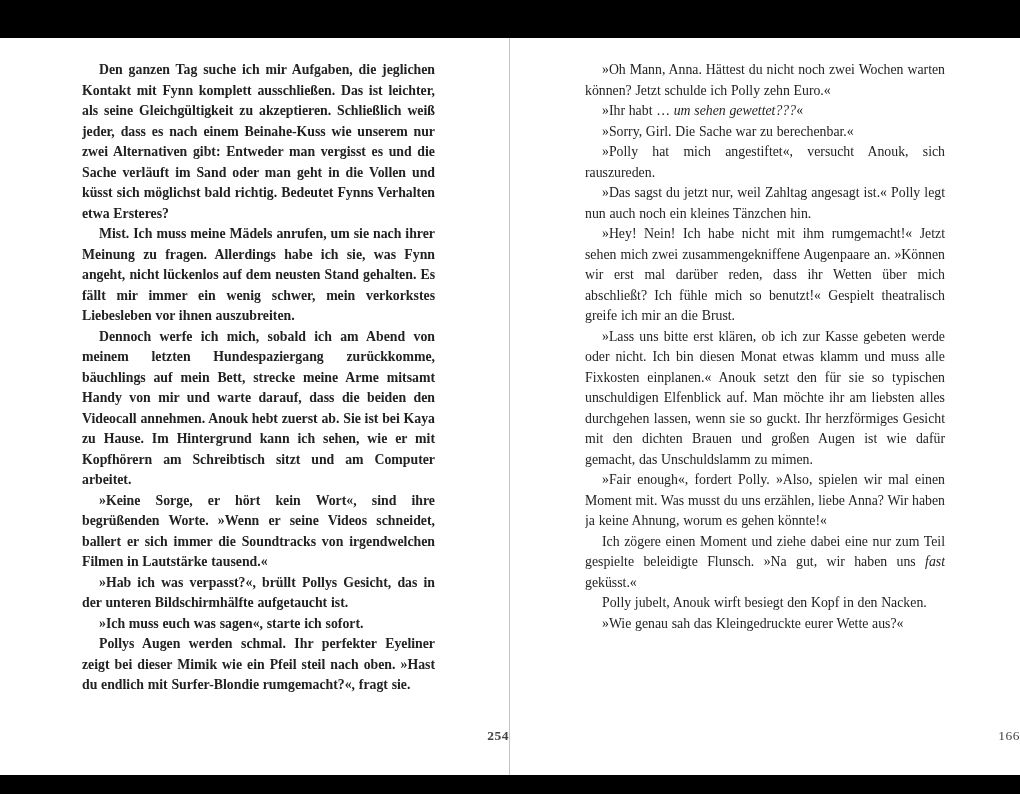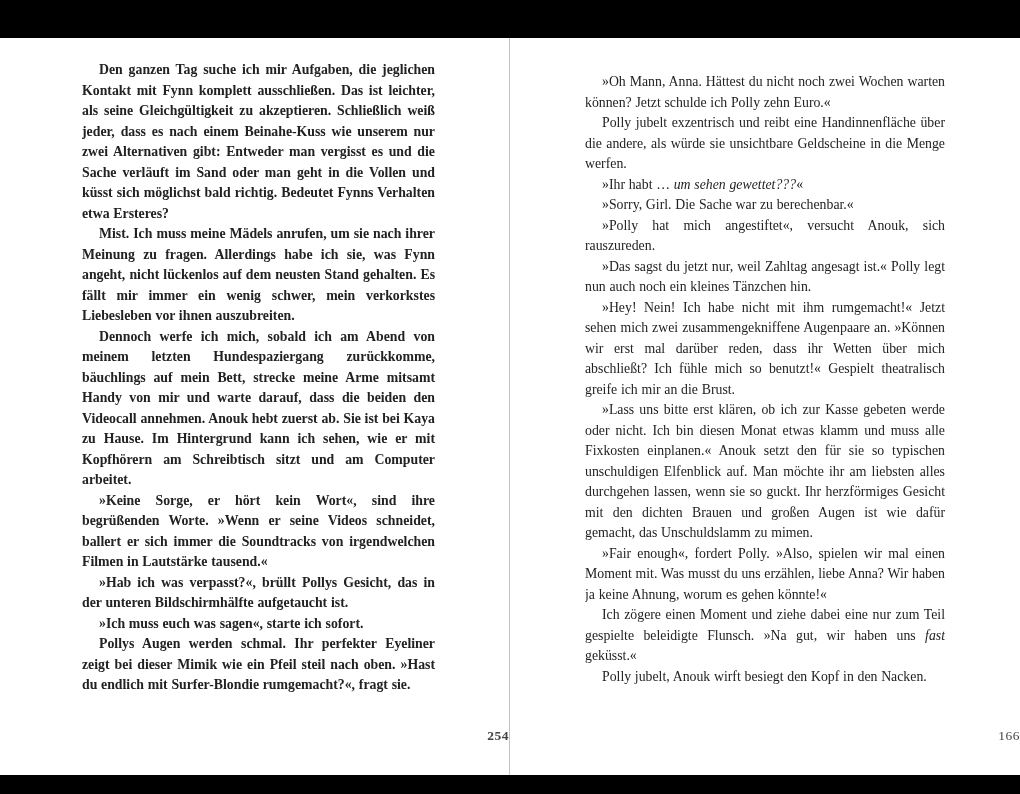--- a/index.html
+++ b/index.html
@@ -26,21 +26,21 @@
   .pages {
     position: absolute;
     top: 38px;
     bottom: 19px;
     left: 0;
     right: 0;
     display: flex;
   }
   .page { position: relative; width: 510px; height: 100%; }
   .page.left  { border-right: 1px solid var(--divider); padding: 22px 74px 1px 82px; font-weight: bold; }
-  .page.right { padding: 34px 75px 0 75px; }
+  .page.right { padding: 22px 75px 0 75px; }
   .page-text {
     height: 666px;
     overflow: hidden;
     text-align: justify;
     font-size: 13.8px;
     line-height: 20.5px;
     hyphens: auto;
     -webkit-hyphens: auto;
     word-spacing: 0.02em;
   }
@@ -73,29 +73,29 @@
           <p class="para"><span>»Hab ich was verpasst?«, brüllt Pollys Gesicht, das in der unteren Bildschirmhälfte aufgetaucht ist.</span></p>
           <p class="para"><span>»Ich muss euch was sagen«, starte ich sofort.</span></p>
           <p class="para"><span>Pollys Augen werden schmal. Ihr perfekter Eyeliner zeigt bei dieser Mimik wie ein Pfeil steil nach oben. »Hast du endlich mit Surfer-Blondie rumgemacht?«, fragt sie.</span></p>
         </div>
       <div class="page-number">254</div>
     </div>
 
     <div class="page right">
       <div class="page-text">
           <p class="para"><span>»Oh Mann, Anna. Hättest du nicht noch zwei Wochen warten können? Jetzt schulde ich Polly zehn Euro.«</span></p>
-          <p class="para"><span>Polly jubelt exzentrisch und reibt eine Handinnenfläche über die andere, als würde sie unsichtbare Geldscheine in die Menge werfen.</span></p>
           <p class="para"><span>»Ihr habt … </span><em>um sehen gewettet???</em><span>«</span></p>
           <p class="para"><span>»Sorry, Girl. Die Sache war zu berechenbar.«</span></p>
           <p class="para"><span>»Polly hat mich angestiftet«, versucht Anouk, sich rauszureden.</span></p>
           <p class="para"><span>»Das sagst du jetzt nur, weil Zahltag angesagt ist.« Polly legt nun auch noch ein kleines Tänzchen hin.</span></p>
           <p class="para"><span>»Hey! Nein! Ich habe nicht mit ihm rumgemacht!« Jetzt sehen mich zwei zusammengekniffene Augenpaare an. »Können wir erst mal darüber reden, dass ihr Wetten über mich abschließt? Ich fühle mich so benutzt!« Gespielt theatralisch greife ich mir an die Brust.</span></p>
           <p class="para"><span>»Lass uns bitte erst klären, ob ich zur Kasse gebeten werde oder nicht. Ich bin diesen Monat etwas klamm und muss alle Fixkosten einplanen.« Anouk setzt den für sie so typischen unschuldigen Elfenblick auf. Man möchte ihr am liebsten alles durchgehen lassen, wenn sie so guckt. Ihr herzförmiges Gesicht mit den dichten Brauen und großen Augen ist wie dafür gemacht, das Unschuldslamm zu mimen.</span></p>
           <p class="para"><span>»Fair enough«, fordert Polly. »Also, spielen wir mal einen Moment mit. Was musst du uns erzählen, liebe Anna? Wir haben ja keine Ahnung, worum es gehen könnte!«</span></p>
           <p class="para"><span>Ich zögere einen Moment und ziehe dabei eine nur zum Teil gespielte beleidigte Flunsch. »Na gut, wir haben uns </span><em>fast</em><span> geküsst.«</span></p>
           <p class="para"><span>Polly jubelt, Anouk wirft besiegt den Kopf in den Nacken.</span></p>
+          <p class="para"><span>»Wie genau sah das Kleingedruckte eurer Wette aus?«</span></p>
         </div>
       <div class="page-number">166</div>
     </div>
   </div>
 
   <div class="bar bottom"></div>
 </div>
 
 </body></html>

